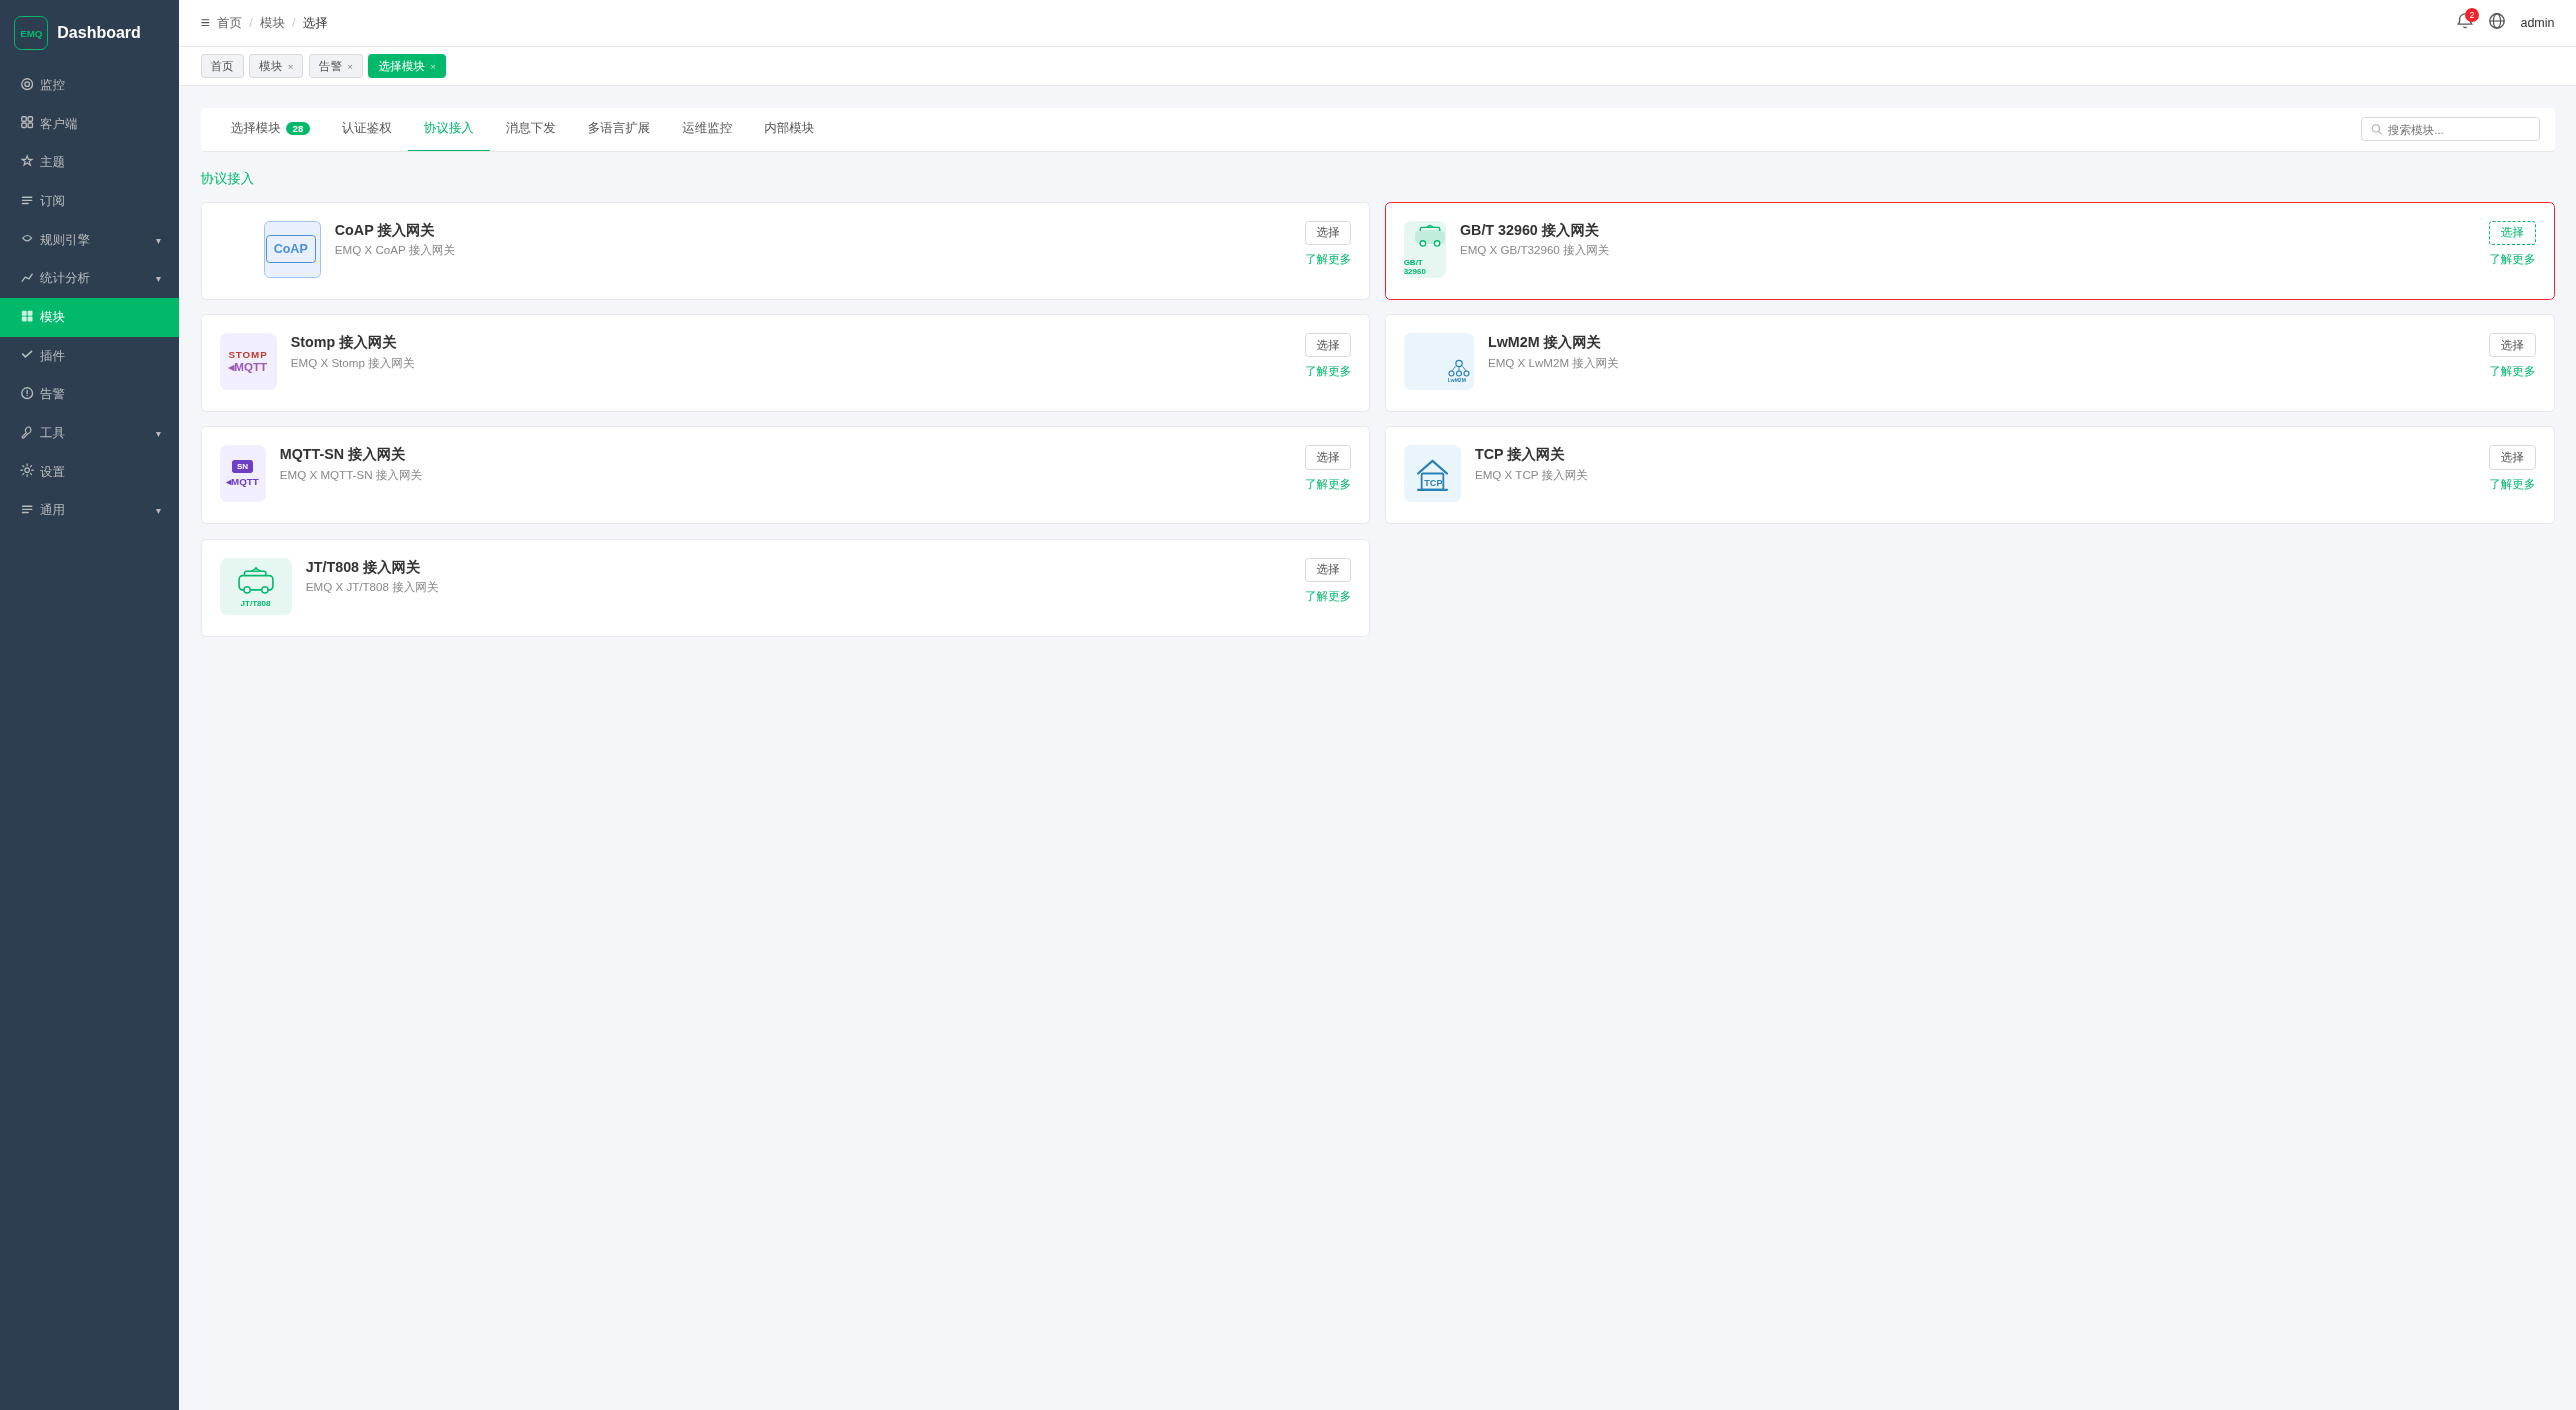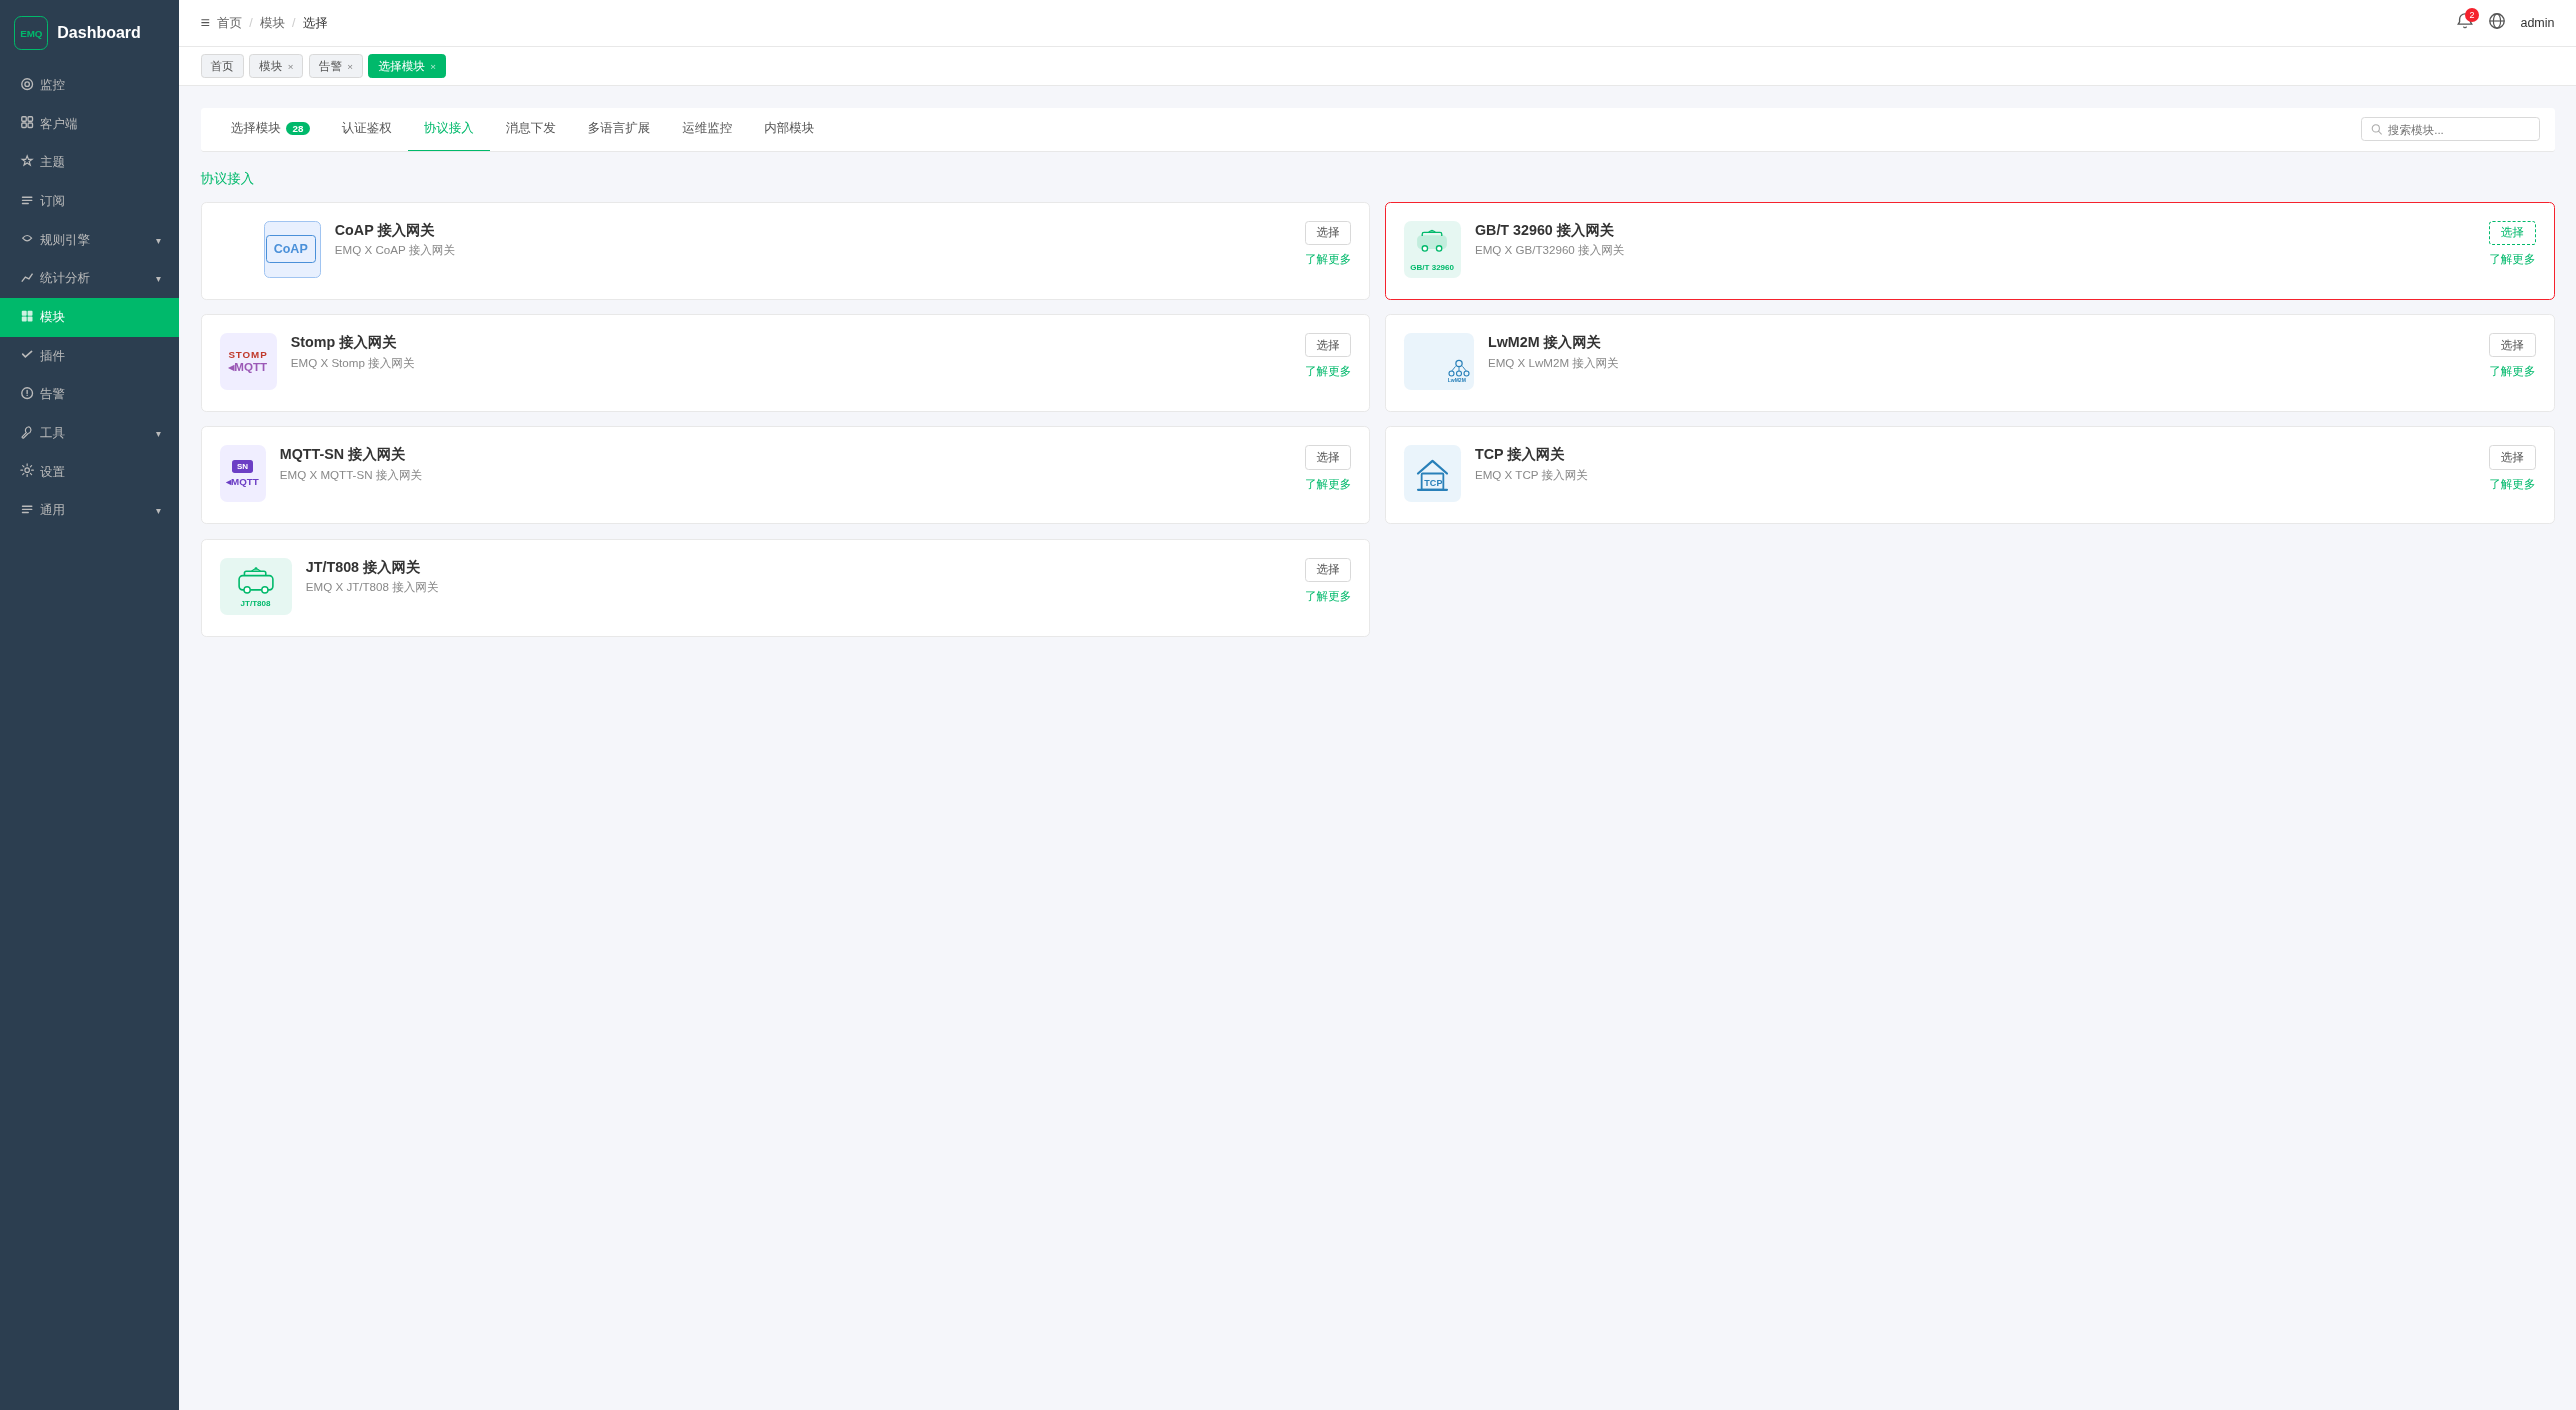--- a/index.html
+++ b/index.html
@@ -208,22 +208,22 @@
     .logo-coap {
       background: #e8f0fe;
       font-size: 11.6px; font-weight: bold; color: #4a90d9;
       border: 1.8px solid #a0c4f1;
       text-align: center; line-height: 1.2; padding: 3.6px;
       border-radius: 5.4px; width: 57px; height: 57px;
       display: flex; align-items: center; justify-content: flex-end; margin-left: 44px;
     }
     .logo-gbt {
       background: #e6f7f2;
-      border-radius: 7.2px; width: 57px; height: 57px;
-      display: flex; flex-direction: column; align-items: center; justify-content: center;
+      border-radius: 7.2px; width: 42px; height: 57px;
+      display: flex; flex-direction: column; align-items: flex-end; justify-content: center;
       color: #00b96b; font-size: 9px; gap: 11px;
     }
     .logo-stomp {
       background: #f0eeff;
       border-radius: 7.2px; width: 57px; height: 57px;
       display: flex; align-items: center; justify-content: center;
       color: #c0392b; font-weight: 900; font-size: 12.5px;
     }
     .logo-lwm2m {
       background: #eaf4fb;

